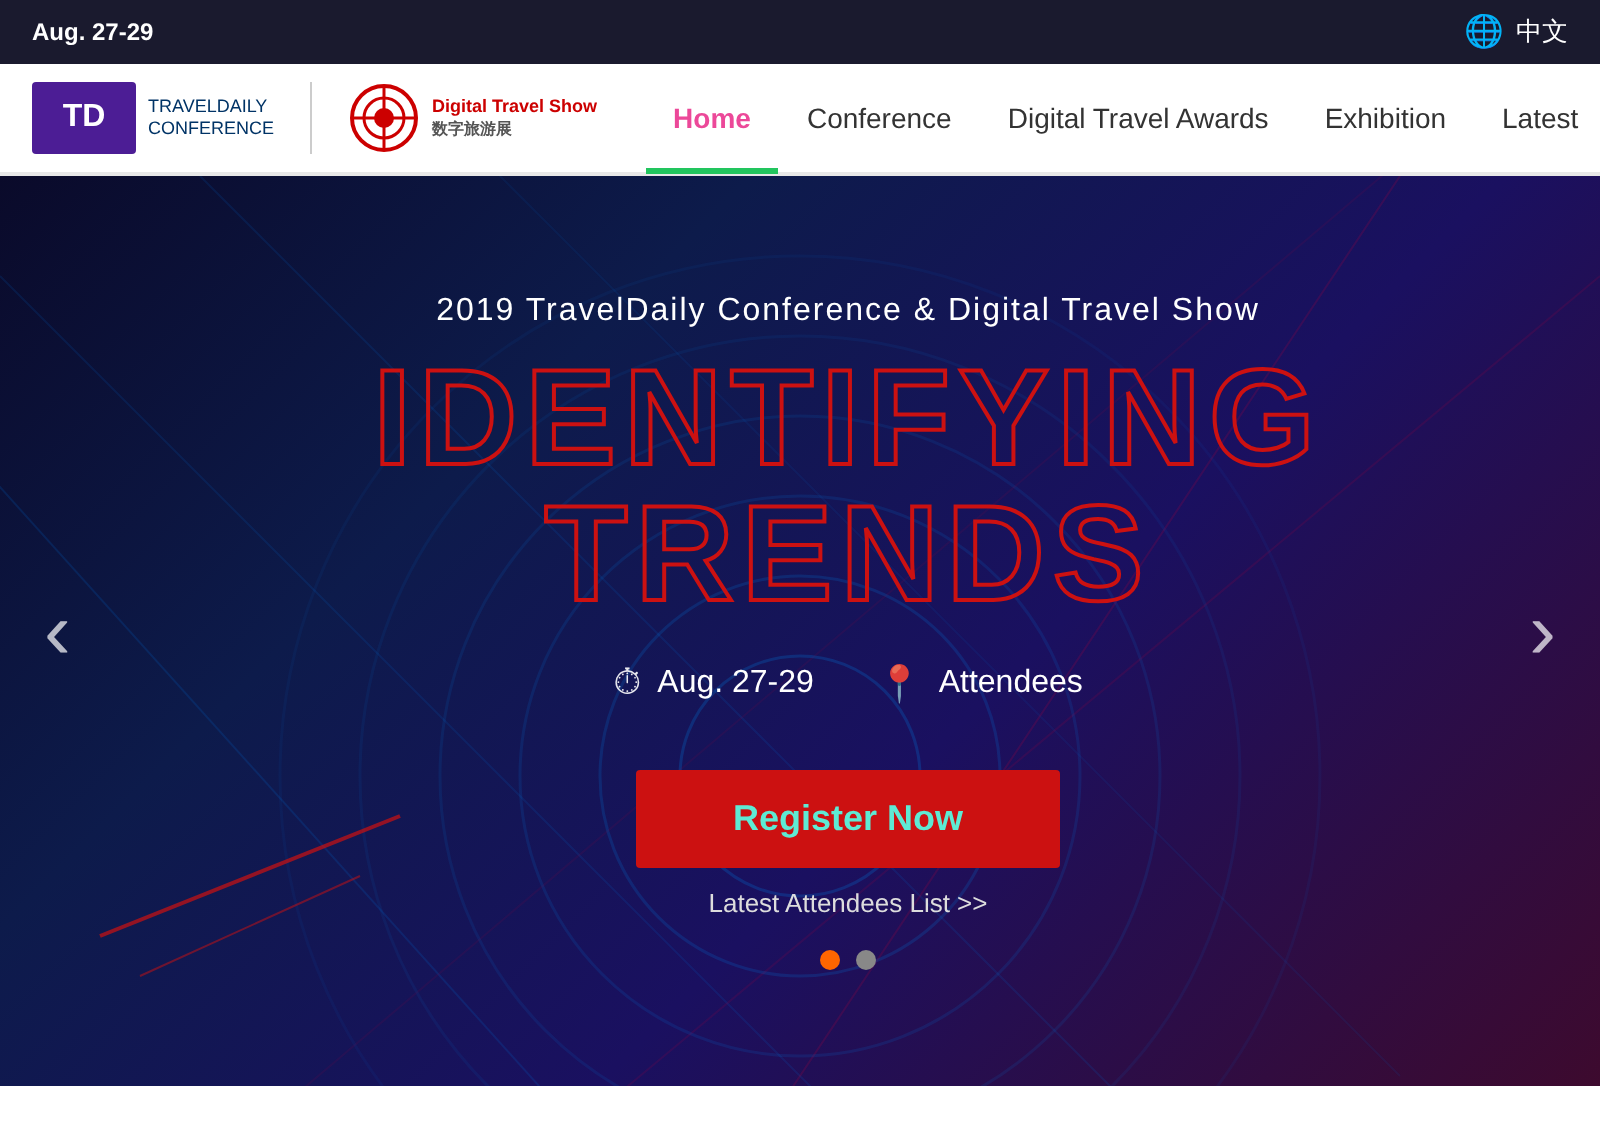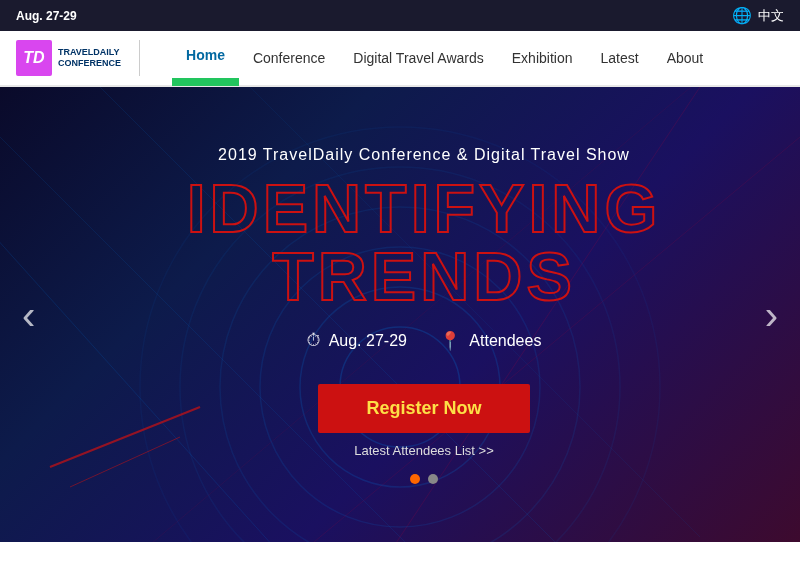--- a/index.html
+++ b/index.html
@@ -29,43 +29,43 @@
       height: 56px;
       border-bottom: 2px solid #e8e8e8;
       position: relative;
       z-index: 10;
     }
     .navbar-logos { display: flex; align-items: center; gap: 10px; flex-shrink: 0; }
     .logo-traveldaily {
       display: flex; align-items: center; gap: 6px;
     }
     .logo-td-icon {
-      width: 36px; height: 36px; background: #d946ef; display: flex; align-items: center; justify-content: center;
-      color: white; font-weight: bold; font-size: 16px; border-radius: 2px; font-style: italic;
-    }
-    .logo-td-text { font-size: 9px; color: #003366; font-weight: bold; line-height: 1.2; text-transform: uppercase; }
+      width: 52px; height: 36px; background: #4c1d95; display: flex; align-items: center; justify-content: center;
+      color: white; font-weight: bold; font-size: 16px; border-radius: 2px;
+    }
+    .logo-td-text { font-size: 9px; color: #003366; font-weight: normal; line-height: 1.2; text-transform: uppercase; }
     .logo-divider { width: 1px; height: 36px; background: #ccc; margin: 0 8px; }
     .logo-dts {
       display: flex; align-items: center; gap: 6px;
     }
     .logo-dts-circle {
       width: 36px; height: 36px; position: relative;
     }
     .logo-dts-circle svg { width: 36px; height: 36px; }
     .logo-dts-text { font-size: 9px; color: #c00; font-weight: bold; line-height: 1.3; }
     .logo-dts-text .cn { color: #555; font-size: 8px; }
 
     .navbar-nav { display: flex; align-items: center; margin-left: 24px; height: 100%; }
     .nav-item {
       padding: 0 14px; height: 100%; display: flex; align-items: center;
       font-size: 14px; color: #333; cursor: pointer; white-space: nowrap;
       border-bottom: 3px solid transparent; margin-bottom: -2px;
       text-decoration: none;
     }
-    .nav-item.active { color: #0369a1; border-bottom: 8px solid #22c55e; font-weight: 600; }
+    .nav-item.active { color: #ec4899; border-bottom: 3px solid #22c55e; font-weight: 600; }
 
     
     .hero {
       position: relative;
       width: 800px;
       height: 455px;
       background: linear-gradient(135deg, #0a0a2a 0%, #0d1b4b 30%, #1a1060 60%, #3d0a2e 100%);
       overflow: hidden;
       display: flex;
       flex-direction: column;
@@ -95,21 +95,21 @@
       text-shadow: none;
     }
     .hero-meta {
       display: flex; align-items: center; justify-content: center; gap: 32px;
       color: #fff; font-size: 16px; margin-bottom: 32px;
     }
     .hero-meta-item { display: flex; align-items: center; gap: 8px; }
     .hero-meta-icon { font-size: 18px; opacity: 0.9; }
 
     .btn-register {
-      background: #cc1111; color: #fde047; border: none;
+      background: #cc1111; color: #5eead4; border: none;
       padding: 14px 48px; font-size: 18px; font-weight: 600;
       cursor: pointer; border-radius: 2px; display: block;
       margin: 0 auto 10px;
       text-align: center;
     }
 
     .attendees-link {
       color: #ddd; font-size: 13px; text-align: center;
       cursor: pointer; display: block; margin-bottom: 16px;
     }
@@ -148,20 +148,35 @@
 <nav class="navbar">
   <div class="navbar-logos">
     <div class="logo-traveldaily">
       <div class="logo-td-icon">TD</div>
       <div class="logo-td-text">
         <div>TRAVELDAILY</div>
         <div>CONFERENCE</div>
       </div>
     </div>
     <div class="logo-divider"></div>
+    <div class="logo-dts">
+      <div class="logo-dts-circle">
+        <svg viewBox="0 0 36 36">
+          <circle cx="18" cy="18" r="16" fill="none" stroke="#cc0000" stroke-width="2"></circle>
+          <circle cx="18" cy="18" r="10" fill="none" stroke="#cc0000" stroke-width="1.5"></circle>
+          <circle cx="18" cy="18" r="5" fill="#cc0000"></circle>
+          <line x1="2" y1="18" x2="34" y2="18" stroke="#cc0000" stroke-width="1.5"></line>
+          <line x1="18" y1="2" x2="18" y2="34" stroke="#cc0000" stroke-width="1.5"></line>
+        </svg>
+      </div>
+      <div class="logo-dts-text">
+        <div>Digital Travel Show</div>
+        <div class="cn">数字旅游展</div>
+      </div>
+    </div>
   </div>
   <div class="navbar-nav">
     <a class="nav-item active">Home</a>
     <a class="nav-item">Conference</a>
     <a class="nav-item">Digital Travel Awards</a>
     <a class="nav-item">Exhibition</a>
     <a class="nav-item">Latest</a>
     <a class="nav-item">About</a>
   </div>
 </nav>

